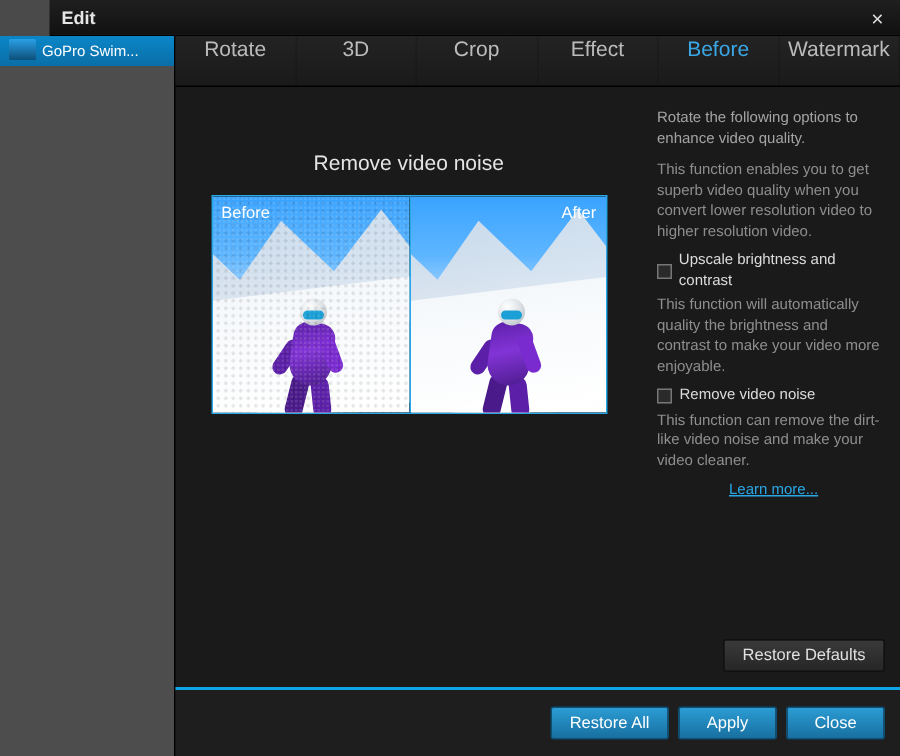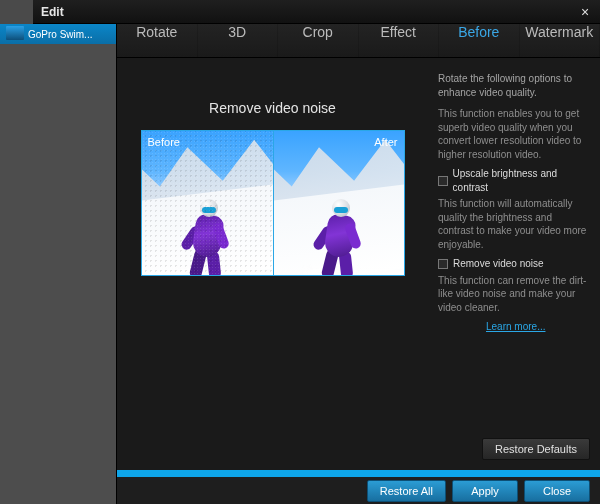--- a/index.html
+++ b/index.html
@@ -267,22 +267,22 @@
     border-radius: 2px;
     cursor: pointer;
     min-width: 66px;
   }
   .btn.blue {
     background: linear-gradient(#2b9cd4, #186fa0);
     border-color: #0d4f75;
     color: #fff;
   }
   .footer {
-    height: 34px;
-    border-top: 7px solid #0ea5e9;
+    height: 46px;
+    border-top: 2px solid #0ea5e9;
     background: #1e1e1e;
     display: flex;
     align-items: center;
     justify-content: flex-end;
     gap: 6px;
     padding-right: 10px;
   }
 </style>
 </head>
 <body>

